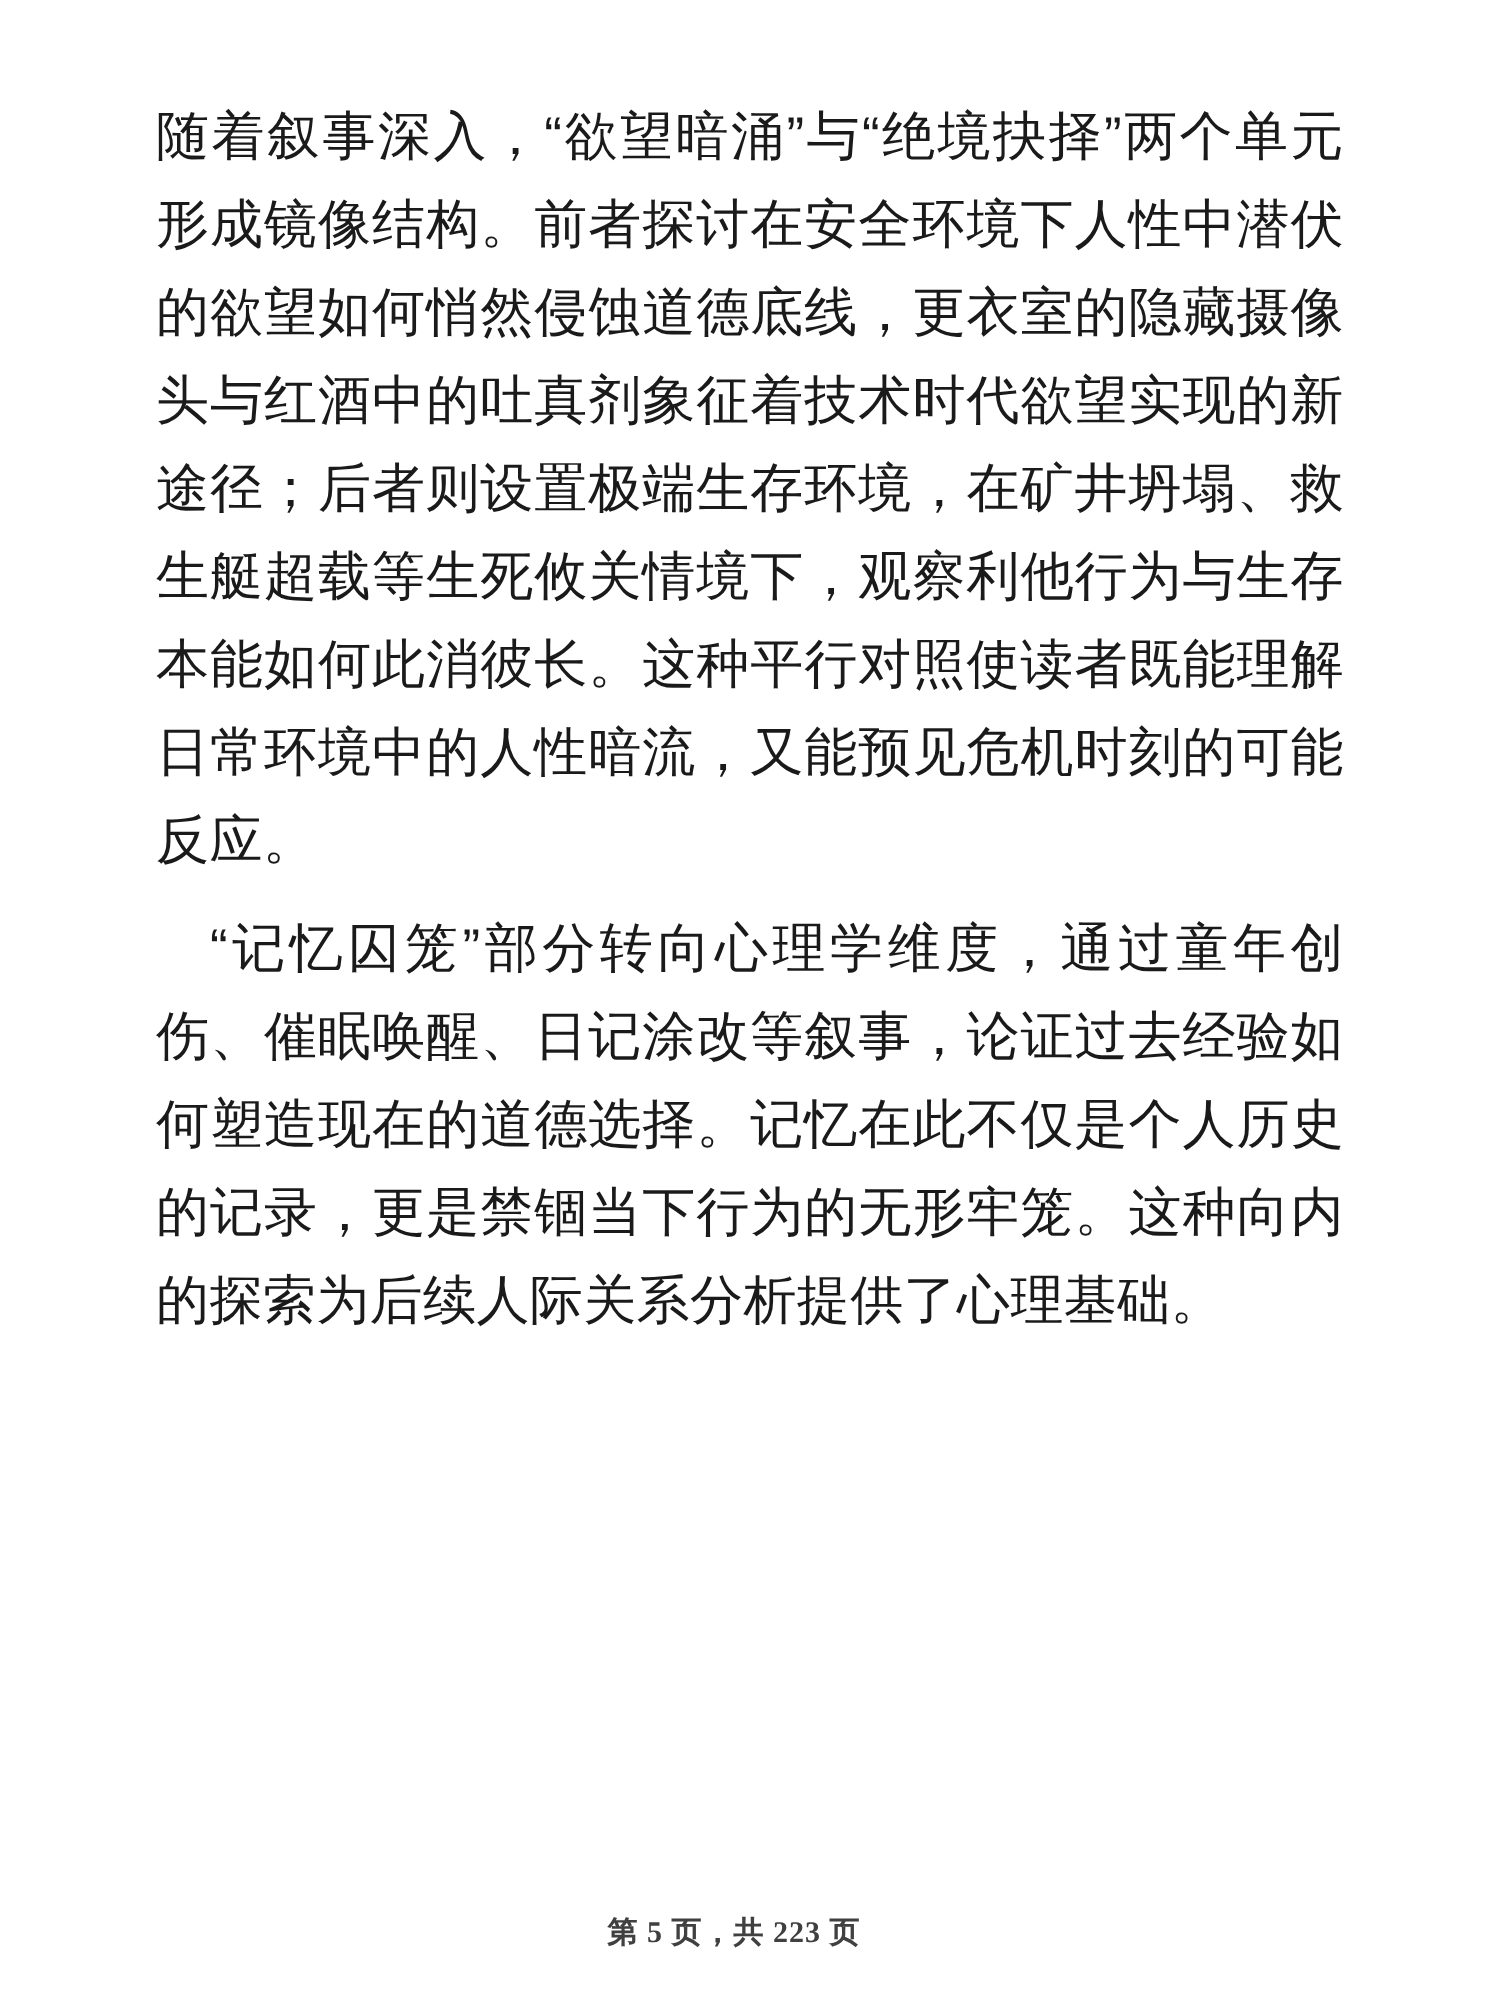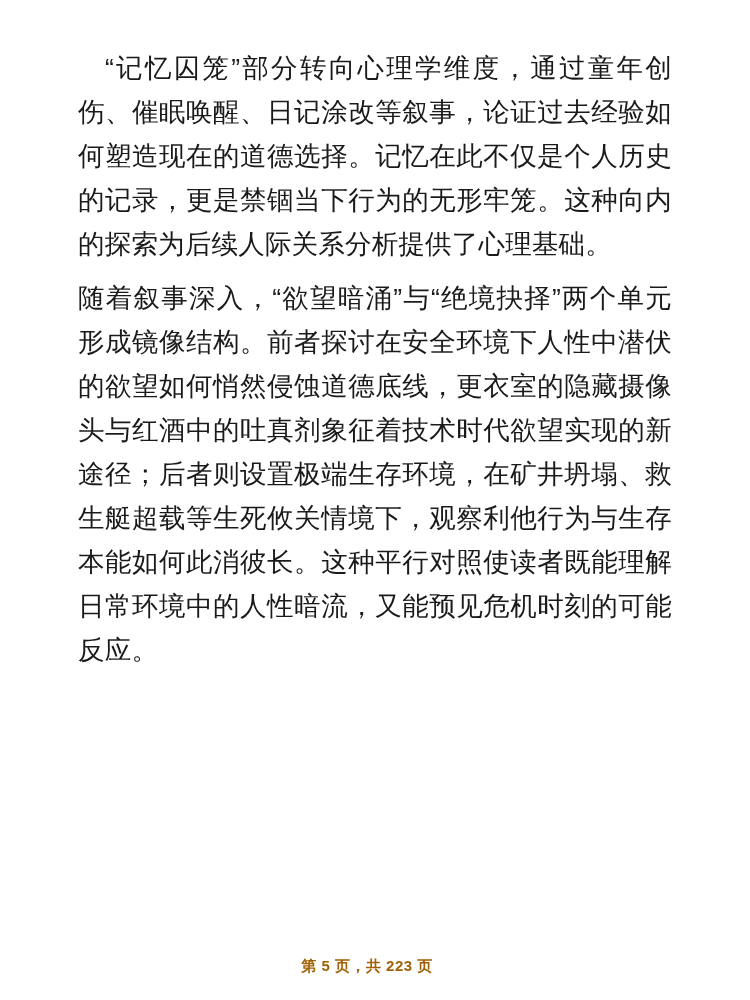--- a/index.html
+++ b/index.html
@@ -40,26 +40,27 @@
     text-indent: 27px;
   }
   .footer {
     position: absolute;
     left: 0;
     right: 16px;
     bottom: 24px;
     text-align: center;
     font-size: 15px;
     font-weight: bold;
-    color: #a16207;
+    color: #404040;
     letter-spacing: 0.5px;
+    font-family: Liberation Serif, serif;
   }
 </style>
 </head>
 <body>
 
 <div class="page">
   <div class="body-text">
+    <p class="para">随着叙事深入，“欲望暗涌”与“绝境抉择”两个单元形成镜像结构。前者探讨在安全环境下人性中潜伏的欲望如何悄然侵蚀道德底线，更衣室的隐藏摄像头与红酒中的吐真剂象征着技术时代欲望实现的新途径；后者则设置极端生存环境，在矿井坍塌、救生艇超载等生死攸关情境下，观察利他行为与生存本能如何此消彼长。这种平行对照使读者既能理解日常环境中的人性暗流，又能预见危机时刻的可能反应。</p>
     <p class="para indent">“记忆囚笼”部分转向心理学维度，通过童年创伤、催眠唤醒、日记涂改等叙事，论证过去经验如何塑造现在的道德选择。记忆在此不仅是个人历史的记录，更是禁锢当下行为的无形牢笼。这种向内的探索为后续人际关系分析提供了心理基础。</p>
-    <p class="para">随着叙事深入，“欲望暗涌”与“绝境抉择”两个单元形成镜像结构。前者探讨在安全环境下人性中潜伏的欲望如何悄然侵蚀道德底线，更衣室的隐藏摄像头与红酒中的吐真剂象征着技术时代欲望实现的新途径；后者则设置极端生存环境，在矿井坍塌、救生艇超载等生死攸关情境下，观察利他行为与生存本能如何此消彼长。这种平行对照使读者既能理解日常环境中的人性暗流，又能预见危机时刻的可能反应。</p>
   </div>
   <div class="footer">第 5 页，共 223 页</div>
 </div>
 
 </body></html>

